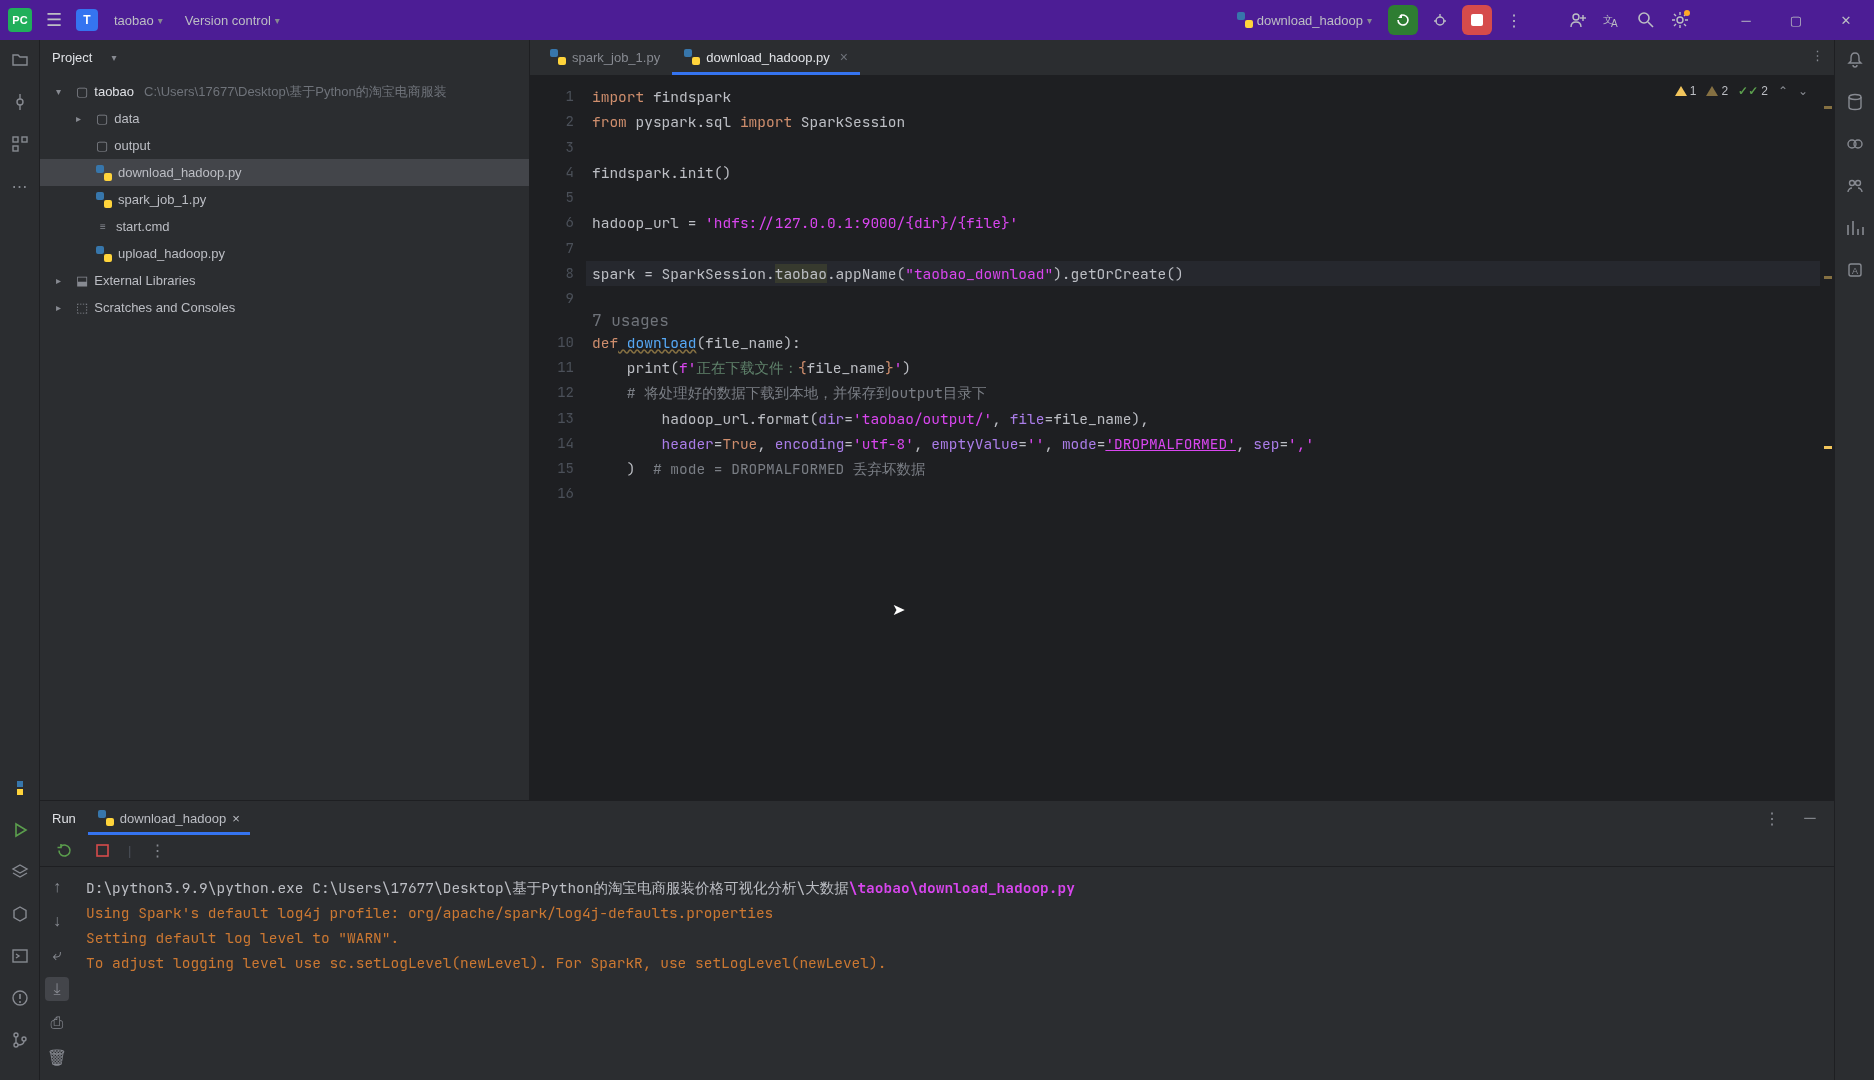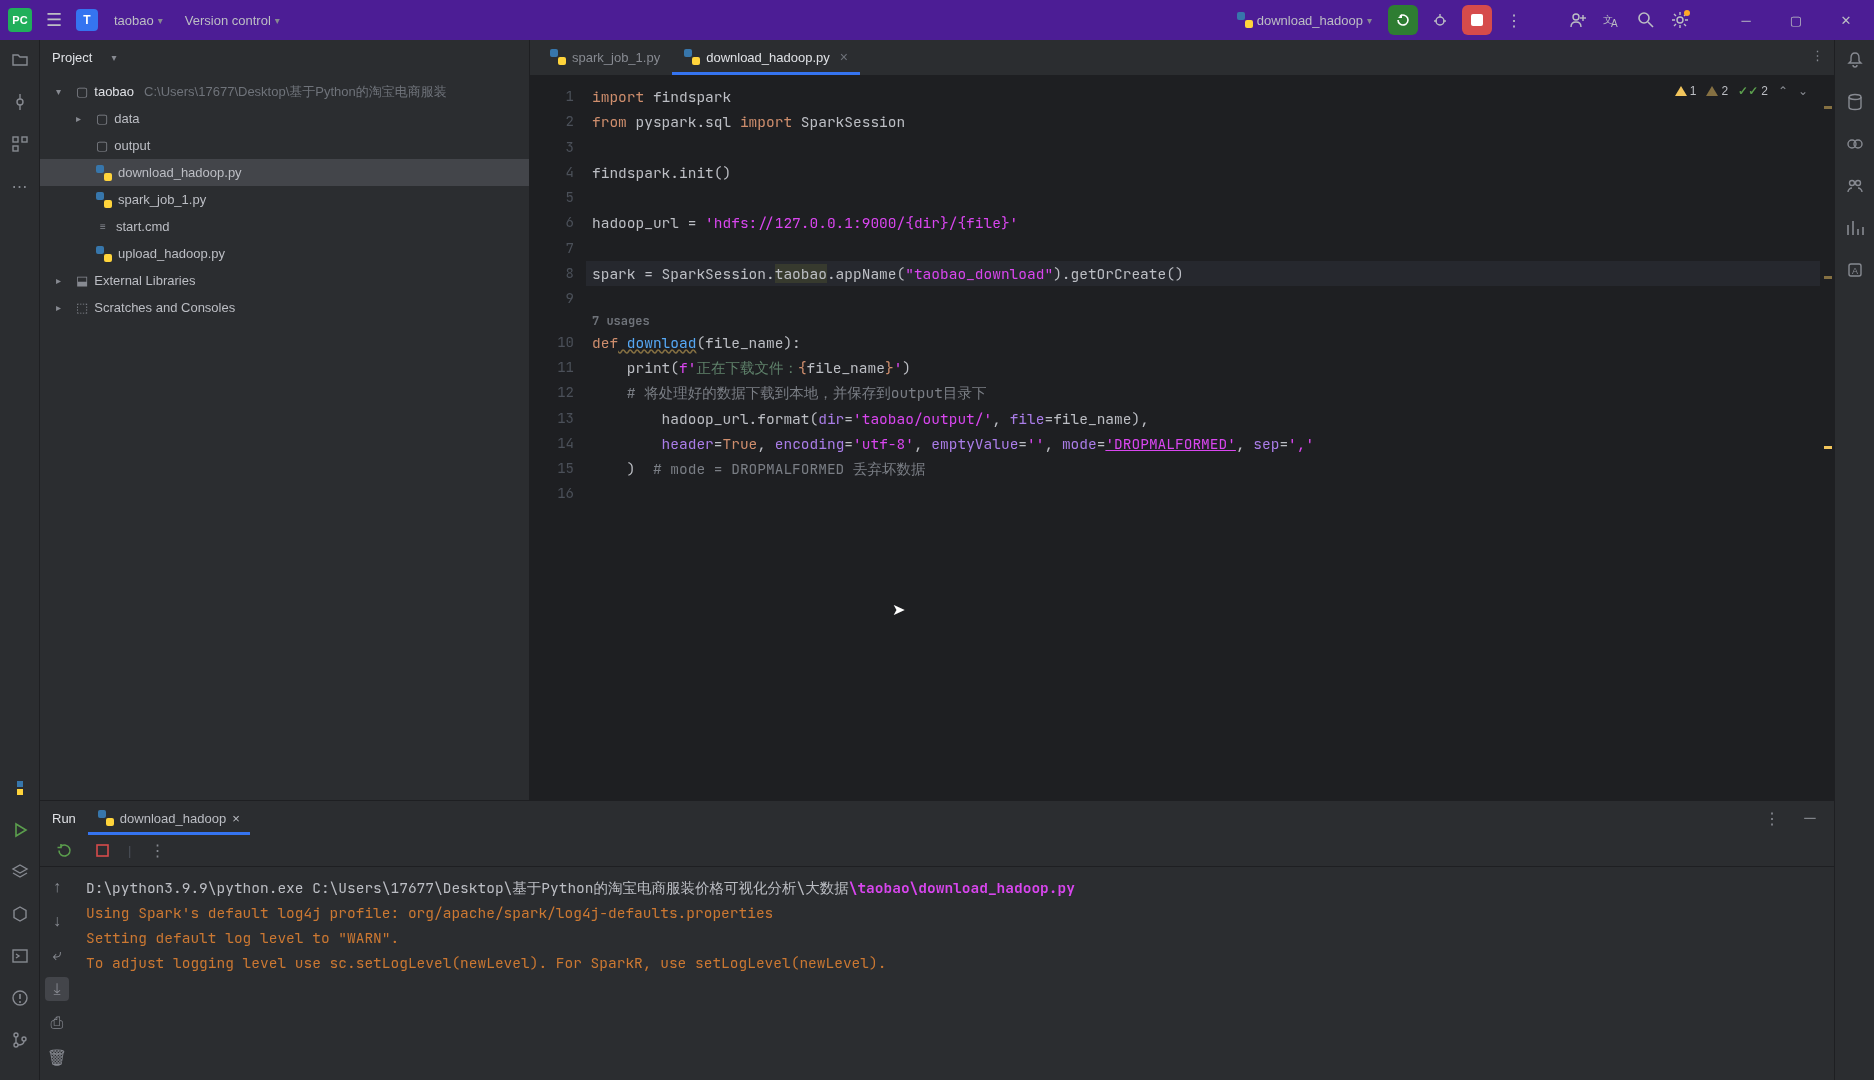--- a/index.html
+++ b/index.html
@@ -68,21 +68,21 @@
 .code-area{flex:1;display:flex;position:relative;overflow:hidden;background:#1e1f22;}
 .gutter{width:56px;background:#1e1f22;text-align:right;padding:8px 12px 0 0;color:#4b5059;font-family:"JetBrains Mono","Consolas",monospace;font-size:14px;line-height:25.3px;}
 .code{flex:1;font-family:"JetBrains Mono","Consolas",monospace;font-size:14.5px;line-height:25.3px;padding:8px 0 0 6px;color:#bcbec4;position:relative;}
 .code .ln8{background:#26282e;display:block;margin-left:-6px;padding-left:6px;}
 .kw{color:#cf8e6d;}
 .fn{color:#56a8f5;}
 .str{color:#d946ef;}
 .cmt{color:#7a7e85;margin-top:44px;}
 .param{color:#bcbec4;}
 .warn-under{text-decoration:underline wavy #857042;}
-.hint{color:#6f737a;font-size:12px;font-weight:bold;}
+.hint{color:#6f737a;font-size:16px;}
 .hl{background:#373a2e;}
 
 .inspections{position:absolute;top:8px;right:26px;display:flex;gap:10px;align-items:center;font-size:12px;}
 .insp{display:flex;align-items:center;gap:3px;}
 .tri{width:0;height:0;border-left:6px solid transparent;border-right:6px solid transparent;}
 .tri.y{border-bottom:10px solid #f2c55c;}
 .tri.g{border-bottom:10px solid #857042;}
 .chk{color:#5b9e4d;font-weight:bold;}
 .navup{color:#878a91;cursor:pointer;}
 

